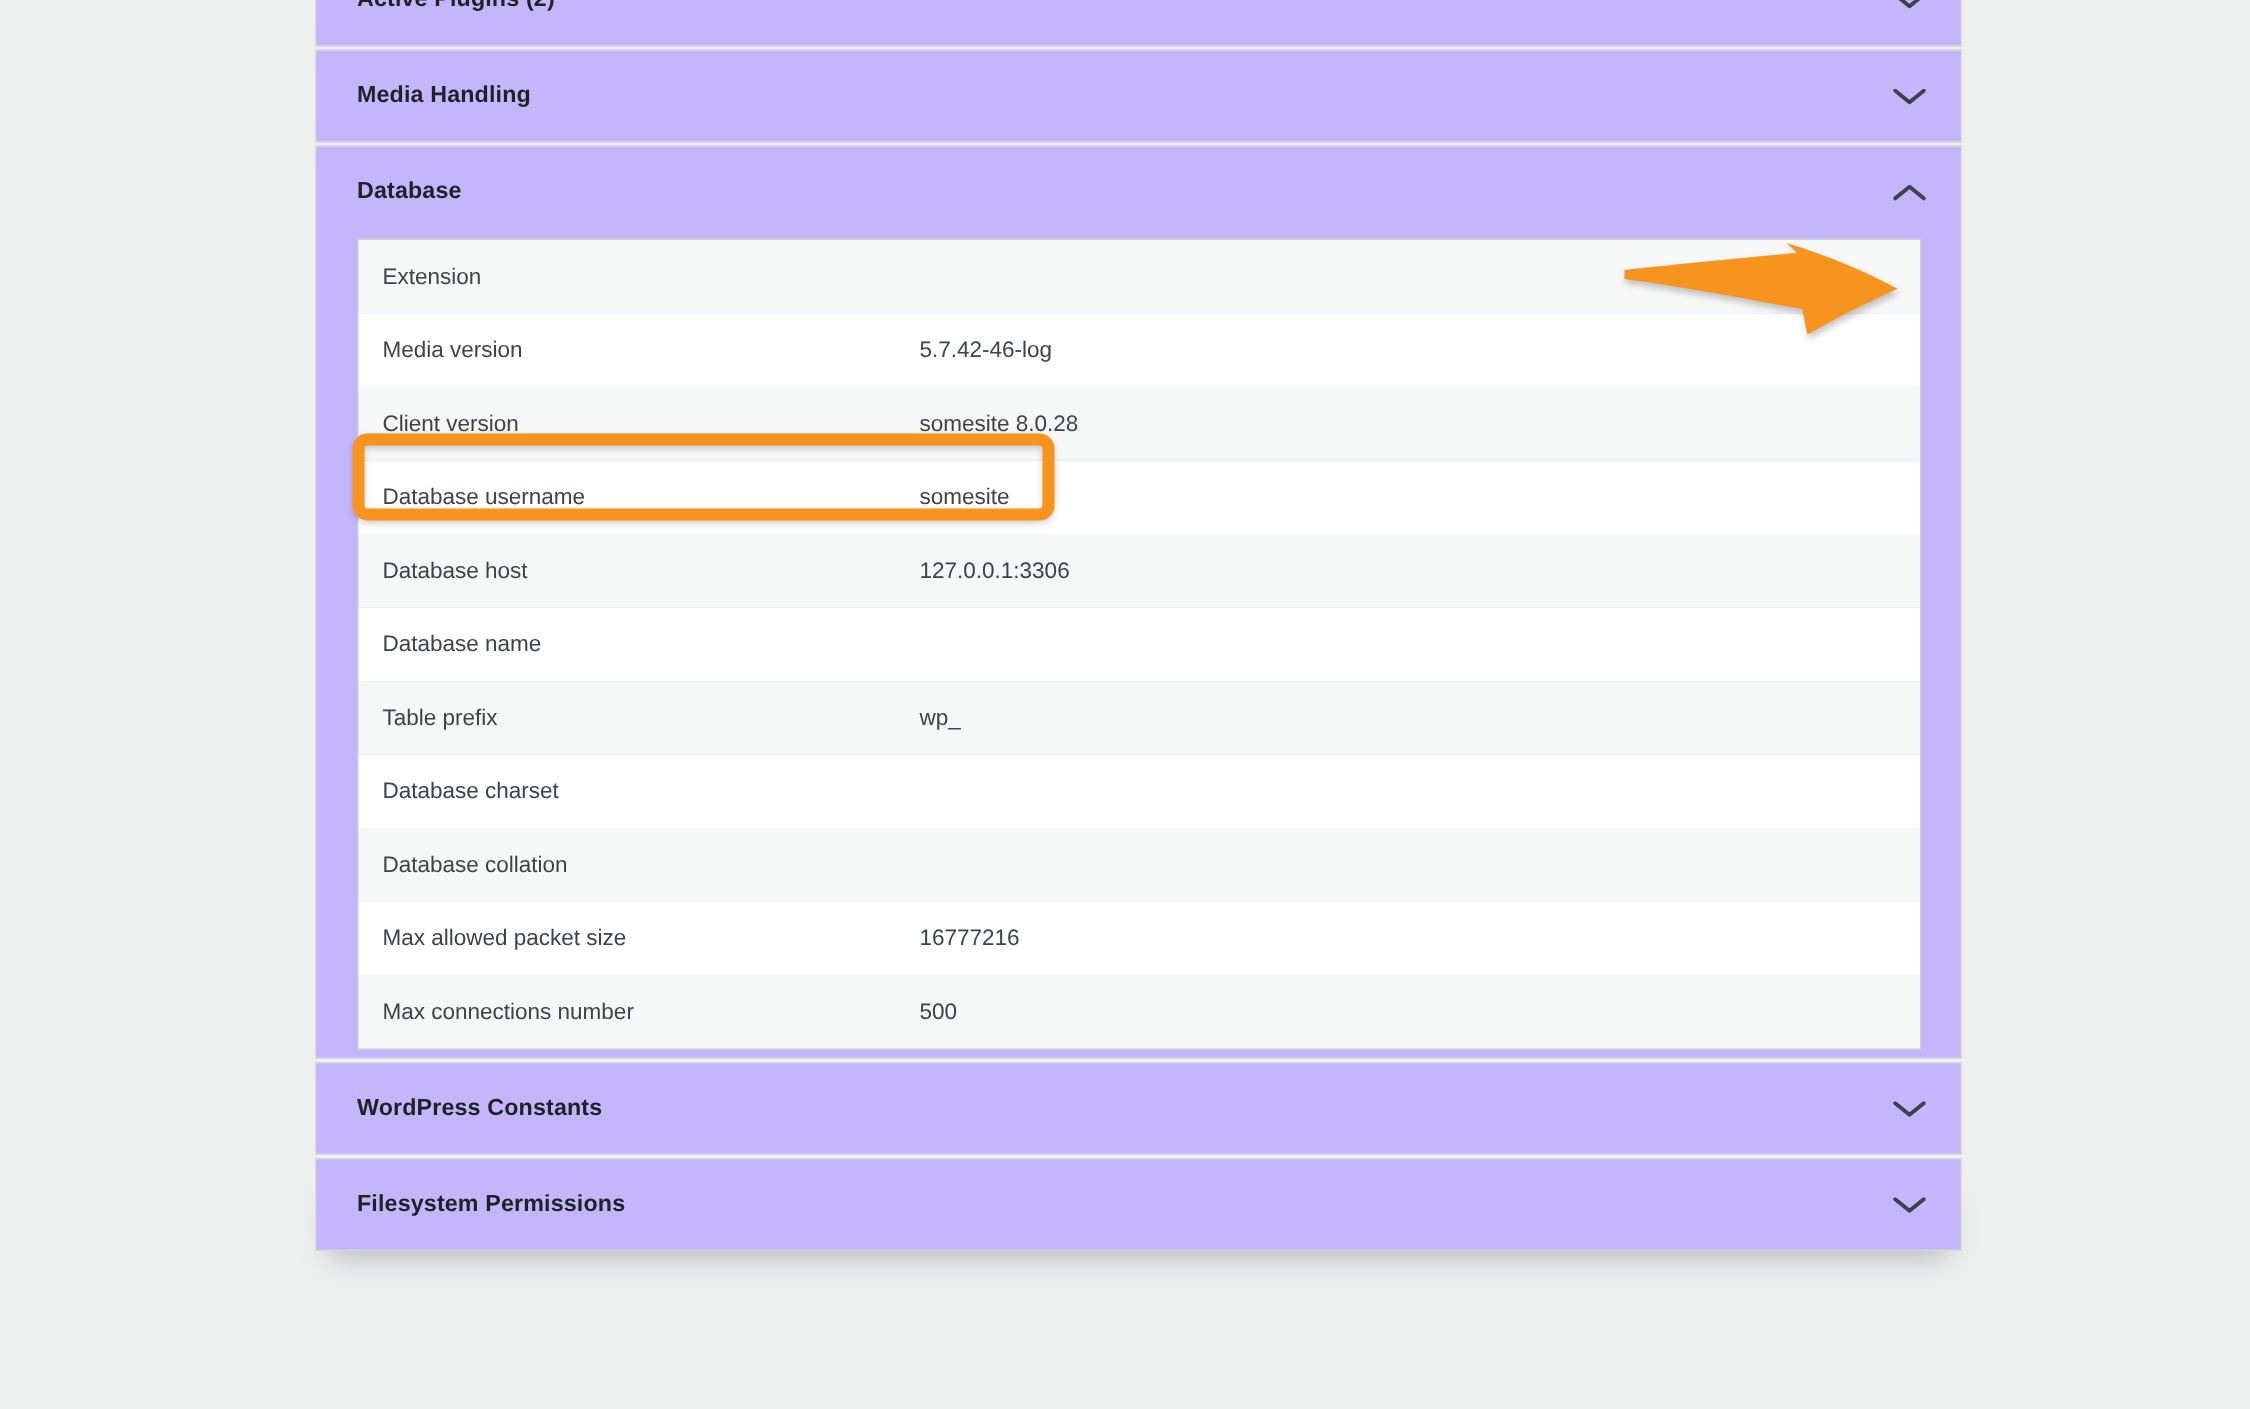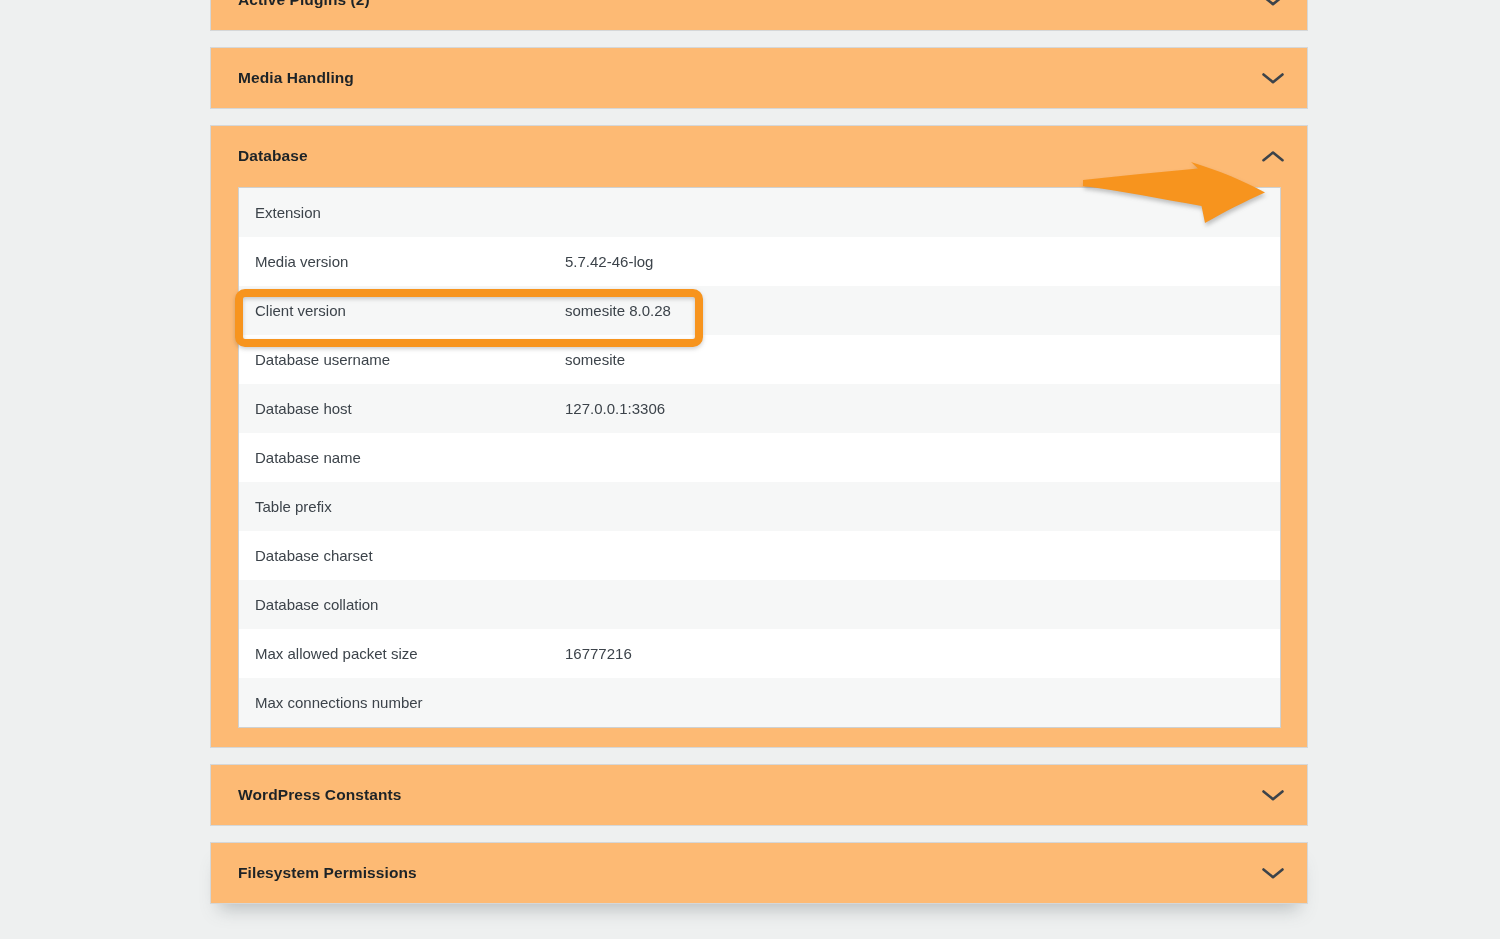--- a/index.html
+++ b/index.html
@@ -19,23 +19,23 @@
     overflow: hidden;
     background: #eef0f0;
   }
   .column {
     position: absolute;
     left: 210px;
     top: -31px;
     width: 1098px;
   }
   .panel {
-    background: #fdba74;
+    background: #c4b5fd;
     border: 1px solid #d5d7d8;
-    margin-bottom: 16px;
+    margin-bottom: 2px;
     box-sizing: border-box;
   }
   .panel-header {
     height: 60px;
     display: flex;
     align-items: center;
     justify-content: space-between;
     padding: 0 23px 0 27px;
     cursor: pointer;
     background: transparent;
@@ -46,32 +46,33 @@
   .panel-title {
     font-size: 15.5px;
     font-weight: 700;
     color: #1d2327;
     letter-spacing: 0.1px;
   }
   .chev {
     display: block;
   }
   .panel-database {
-    padding-bottom: 19px;
+    padding-bottom: 5px;
   }
   .db-table {
     margin: 1px 26px 0 27px;
     border: 1px solid #ced1d2;
   }
   .db-row {
     display: flex;
     height: 49px;
     align-items: center;
     font-size: 15px;
     color: #3c434a;
+    gap: 48px;
   }
   .db-row:nth-child(odd) {
     background: #f6f7f7;
   }
   .db-row:nth-child(even) {
     background: #ffffff;
   }
   .db-cell-label {
     width: 326px;
     padding-left: 16px;
@@ -156,33 +157,35 @@
         </div>
         <div class="db-row">
           <div class="db-cell-label">Database host</div>
           <div class="db-cell-value">127.0.0.1:3306</div>
         </div>
         <div class="db-row">
           <div class="db-cell-label">Database name</div>
         </div>
         <div class="db-row">
           <div class="db-cell-label">Table prefix</div>
+          <div class="db-cell-value">wp_</div>
         </div>
         <div class="db-row">
           <div class="db-cell-label">Database charset</div>
         </div>
         <div class="db-row">
           <div class="db-cell-label">Database collation</div>
         </div>
         <div class="db-row">
           <div class="db-cell-label">Max allowed packet size</div>
           <div class="db-cell-value">16777216</div>
         </div>
         <div class="db-row">
           <div class="db-cell-label">Max connections number</div>
+          <div class="db-cell-value">500</div>
         </div>
       </div>
     </div>
 
     <div class="panel">
       <button class="panel-header">
         <span class="panel-title">WordPress Constants</span>
         <svg class="chev" width="22" height="11" viewBox="0 0 22 11">
           <polyline points="1.5,1.5 11,9.2 20.5,1.5" fill="none" stroke="#3c434a" stroke-width="2.6" stroke-linecap="round" stroke-linejoin="round"></polyline>
         </svg>

